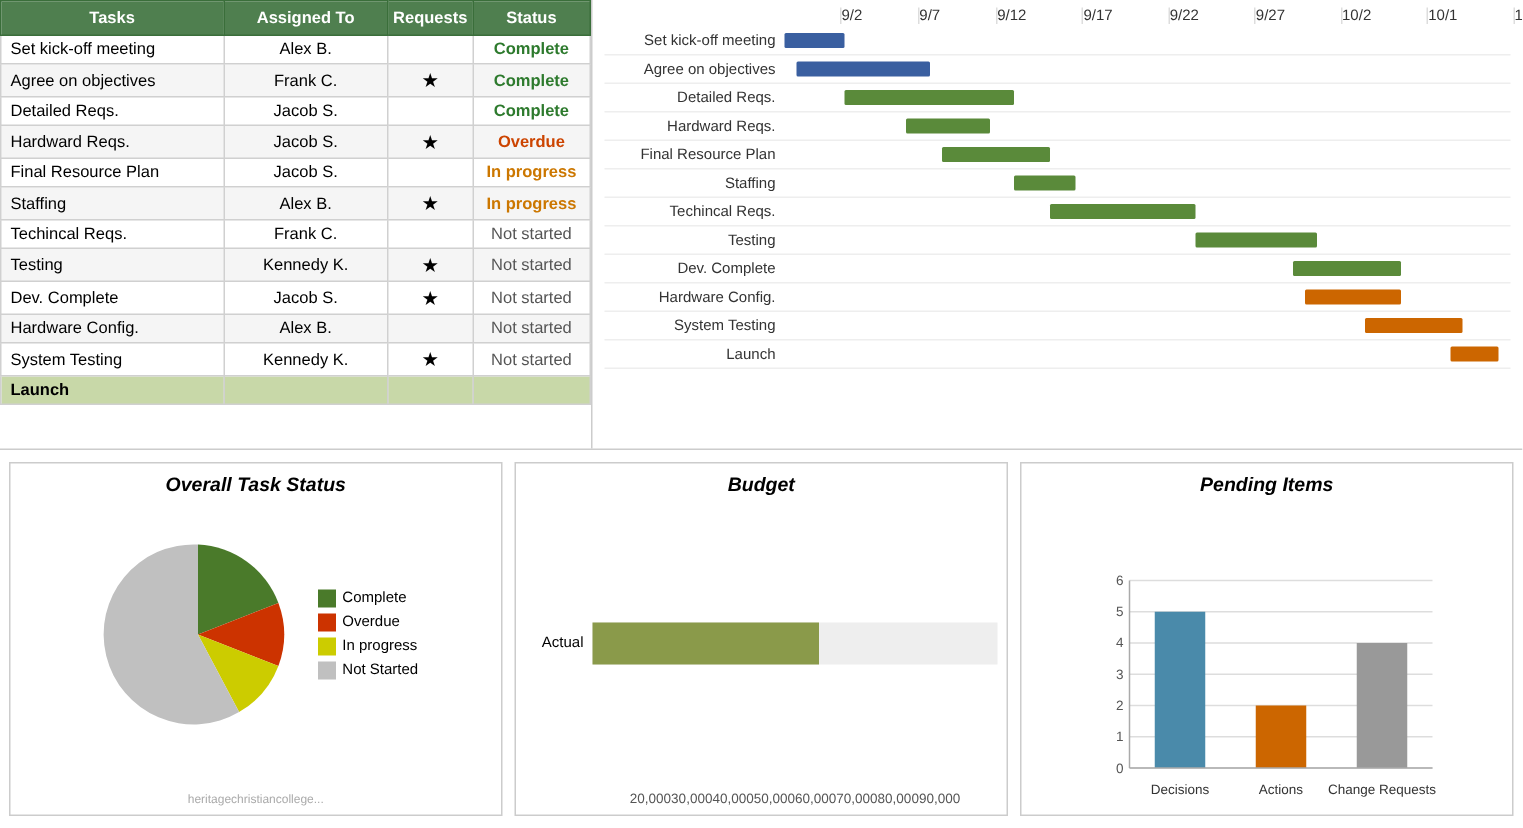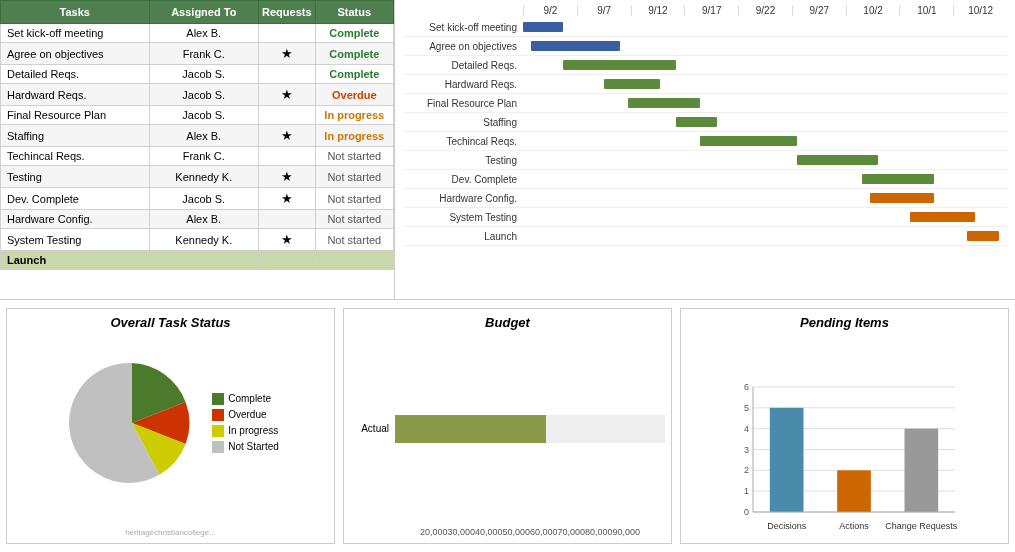--- a/index.html
+++ b/index.html
@@ -66,24 +66,25 @@
       overflow: hidden;
       position: relative;
     }
     .gantt-header {
       display: flex;
       margin-left: 120px;
       margin-bottom: 2px;
     }
     .gantt-header-cell {
       flex: 1;
-      text-align: center;
+      text-align: left;
       font-size: 10px;
       color: #333;
       border-left: 1px solid #ddd;
+      margin-left: 37px;
     }
     .gantt-row {
       display: flex;
       align-items: center;
       height: 19px;
       border-bottom: 1px solid #eee;
     }
     .gantt-label {
       width: 120px;
       min-width: 120px;

